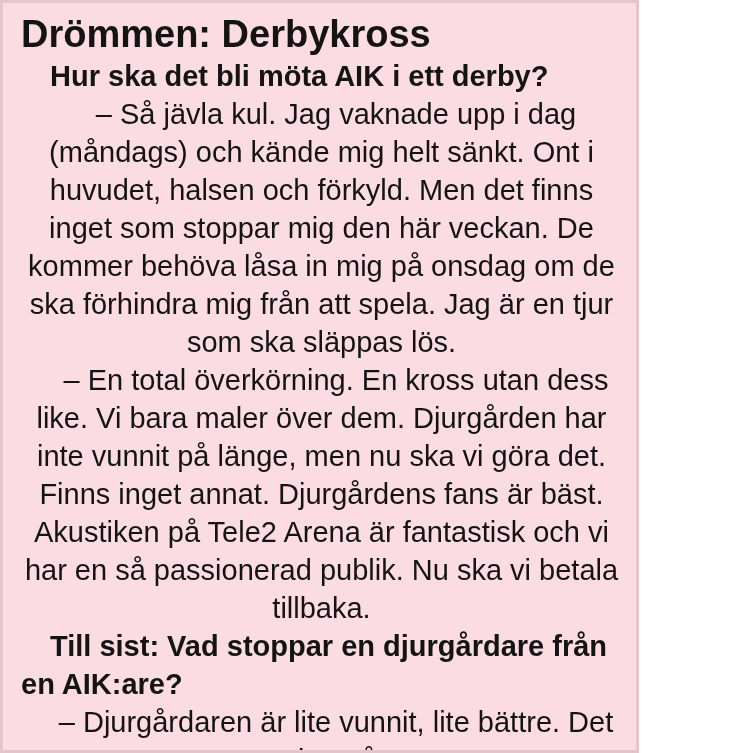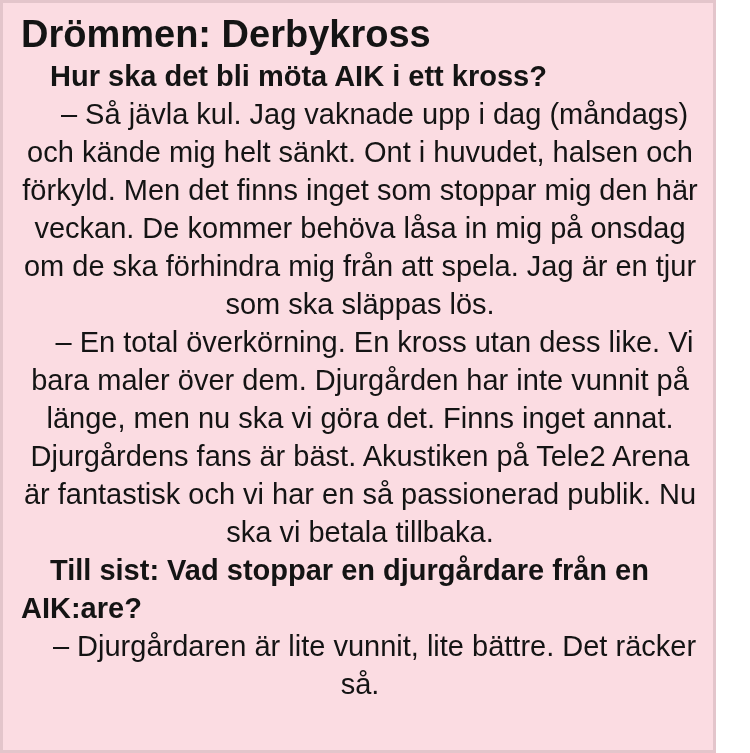--- a/index.html
+++ b/index.html
@@ -12,21 +12,21 @@
     padding: 0;
   }
   body {
     width: 750px;
     height: 753px;
     background: #ffffff;
     font-family: "Liberation Sans", sans-serif;
   }
   .factbox {
     box-sizing: border-box;
-    width: 716px;
+    width: 639px;
     height: 753px;
     background: var(--bg);
     border: 3px solid var(--border);
     padding: 8px 14px 0 18px;
     color: var(--text);
     overflow: hidden;
   }
   .article-title {
     margin: 0;
     padding: 0;
@@ -53,20 +53,20 @@
     text-indent: 29px;
     text-align: center;
   }
 </style>
 </head>
 <body>
 
 <div class="factbox">
   <h1 class="article-title">Drömmen: Derbykross</h1>
 
-  <p class="question">Hur ska det bli möta AIK i ett kross?</p>
+  <p class="question">Hur ska det bli möta AIK i ett derby?</p>
   <p class="answer">– Så jävla kul. Jag vaknade upp i dag (måndags) och kände mig helt sänkt. Ont i huvudet, halsen och förkyld. Men det finns inget som stoppar mig den här veckan. De kommer behöva låsa in mig på onsdag om de ska förhindra mig från att spela. Jag är en tjur som ska släppas lös.</p>
 
   <p class="answer">– En total överkörning. En kross utan dess like. Vi bara maler över dem. Djurgården har inte vunnit på länge, men nu ska vi göra det. Finns inget annat. Djurgårdens fans är bäst. Akustiken på Tele2 Arena är fantastisk och vi har en så passionerad publik. Nu ska vi betala tillbaka.</p>
 
   <p class="question">Till sist: Vad stoppar en djurgårdare från en AIK:are?</p>
   <p class="answer">– Djurgårdaren är lite vunnit, lite bättre. Det räcker så.</p>
 </div>
 
 </body></html>

